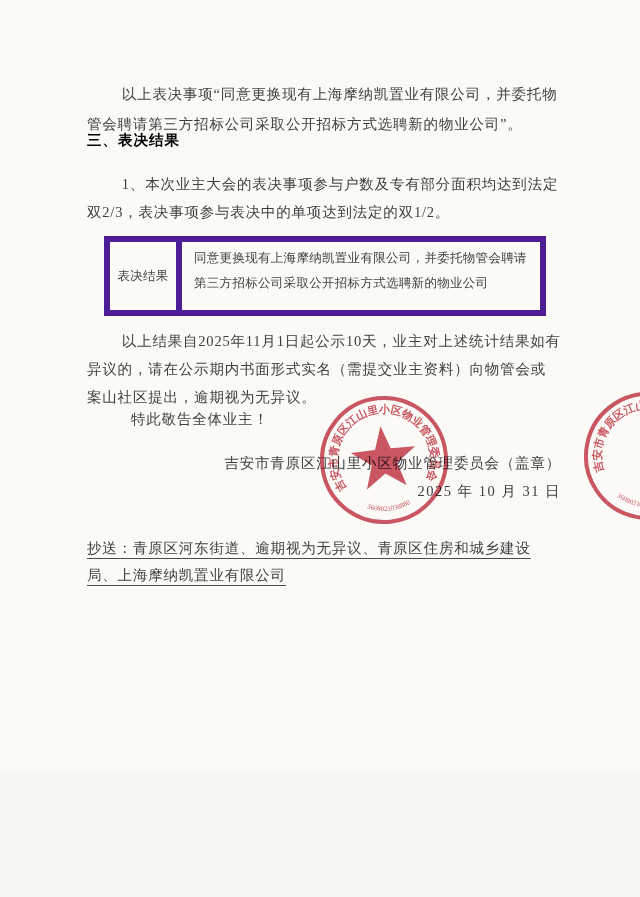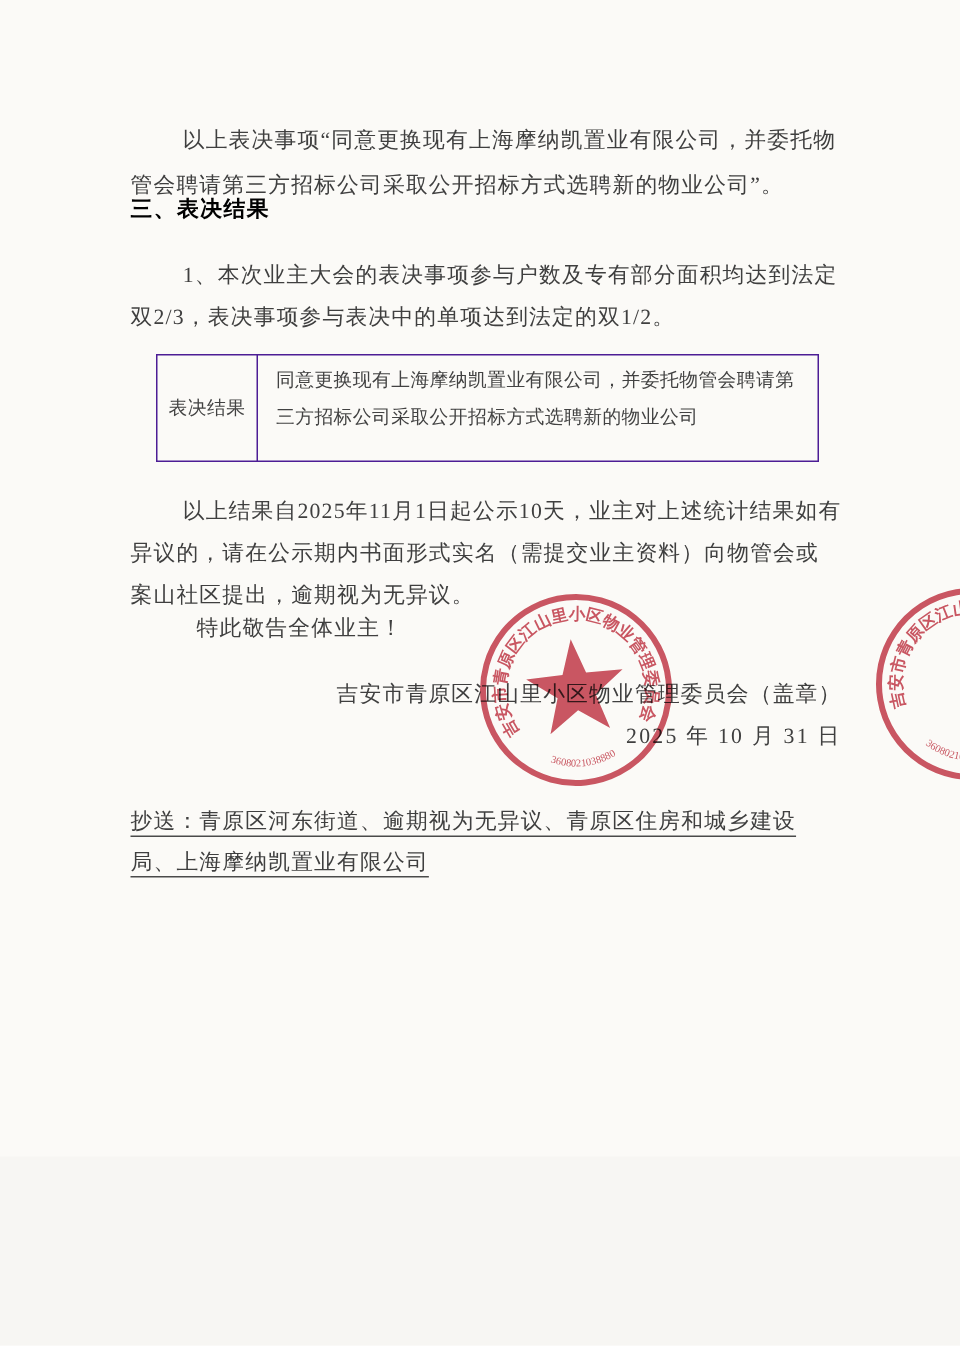--- a/index.html
+++ b/index.html
@@ -17,21 +17,21 @@
   .indent{text-indent:2.4em;}
   .intro{top:64px;line-height:30px;}
   .heading{top:126px;font-weight:bold;color:#000000;letter-spacing:1px;}
   .item1{top:155px;}
   .item2{top:211px;}
   .result-table{
     position:absolute;top:236px;left:104px;width:442px;height:72px;
     border-collapse:collapse;table-layout:fixed;
     font-size:12.5px;letter-spacing:0.3px;color:#424242;
   }
-  .result-table td{border:1px solid #4c1d95;vertical-align:middle;margin-top:44px;}
+  .result-table td{border:6px solid #4c1d95;vertical-align:middle;margin-top:44px;}
   .result-table .label-cell{width:54px;text-align:center;line-height:24px;padding:16px 6px;}
   .result-table .content-cell{padding:4px 6px 14px 12px;line-height:25px;vertical-align:top;}
   .notice{top:312px;}
   .closing{top:405px;padding-left:44px;}
   .sig{top:449px;text-align:right;padding-right:2px;}
   .date{top:477px;text-align:right;padding-right:17px;letter-spacing:1.5px;}
   .cc{top:520px;line-height:27px;}
   .cc span{text-decoration:underline;text-underline-offset:5px;text-decoration-color:#4a4a4a;}
   .pagenum{position:absolute;top:851px;left:336px;font-size:11.5px;color:#6a6a6a;letter-spacing:0;}
   .seal{position:absolute;color:#c5414f;opacity:0.88;mix-blend-mode:multiply;}

